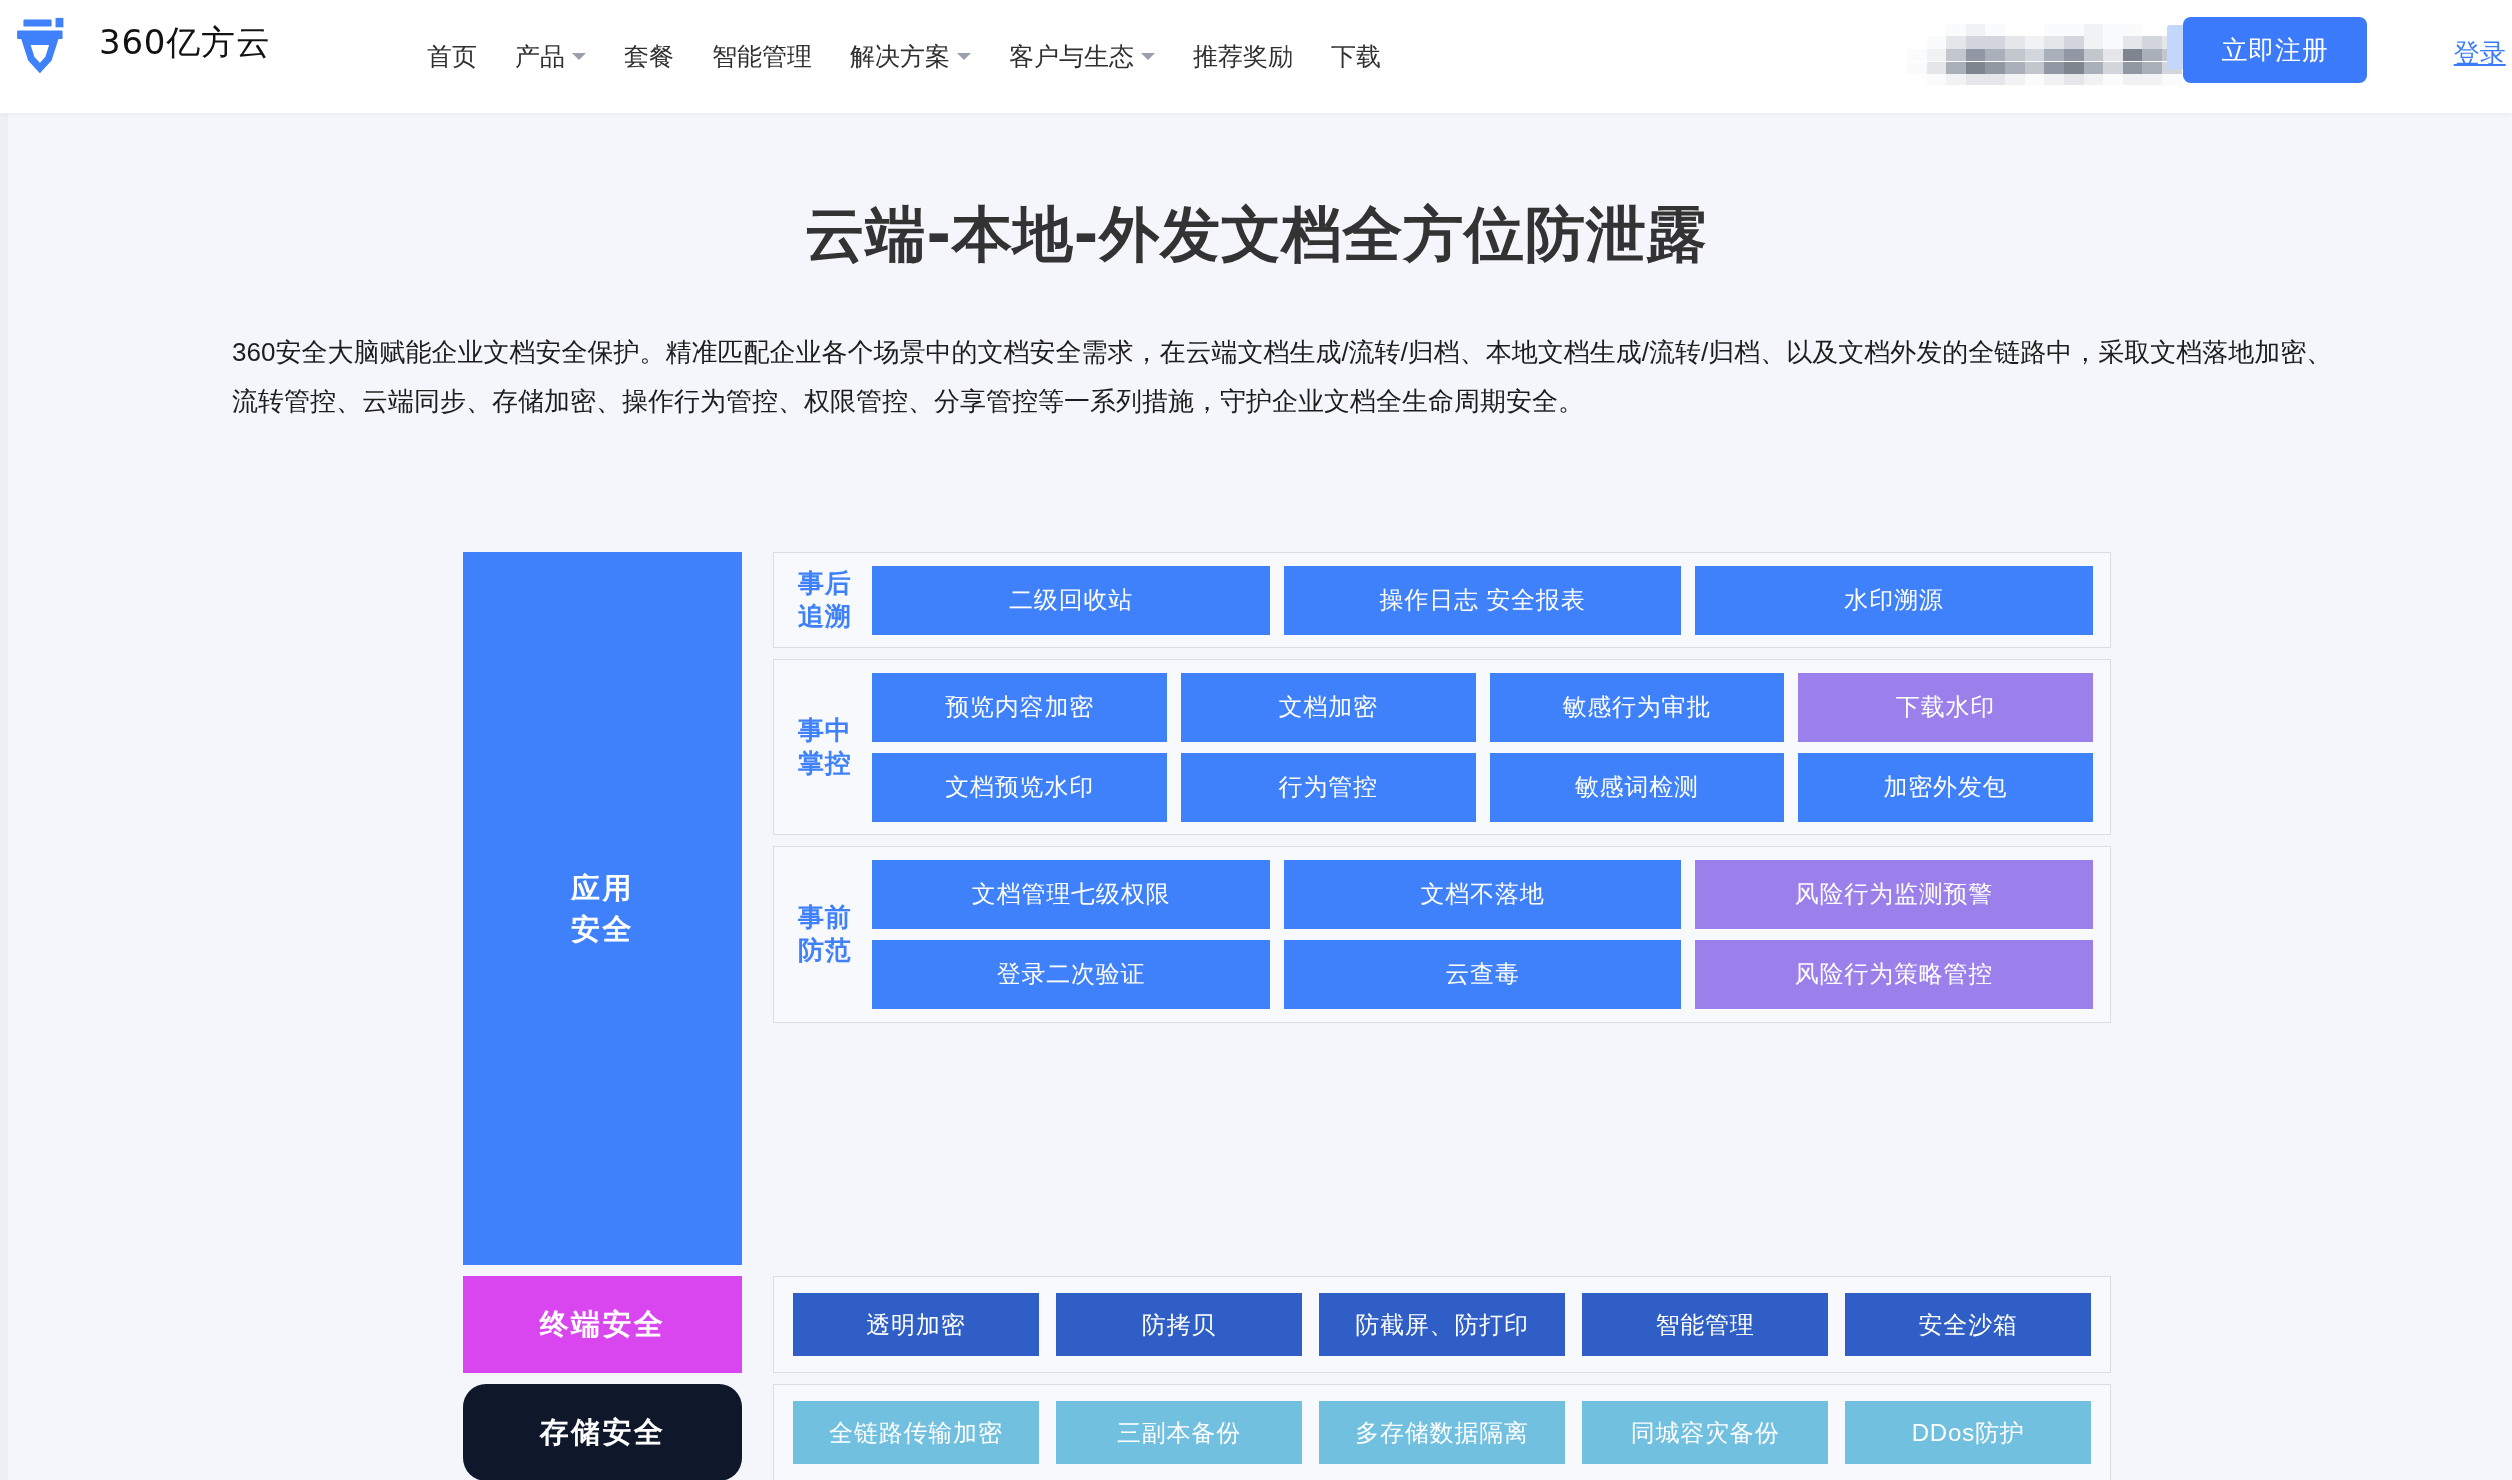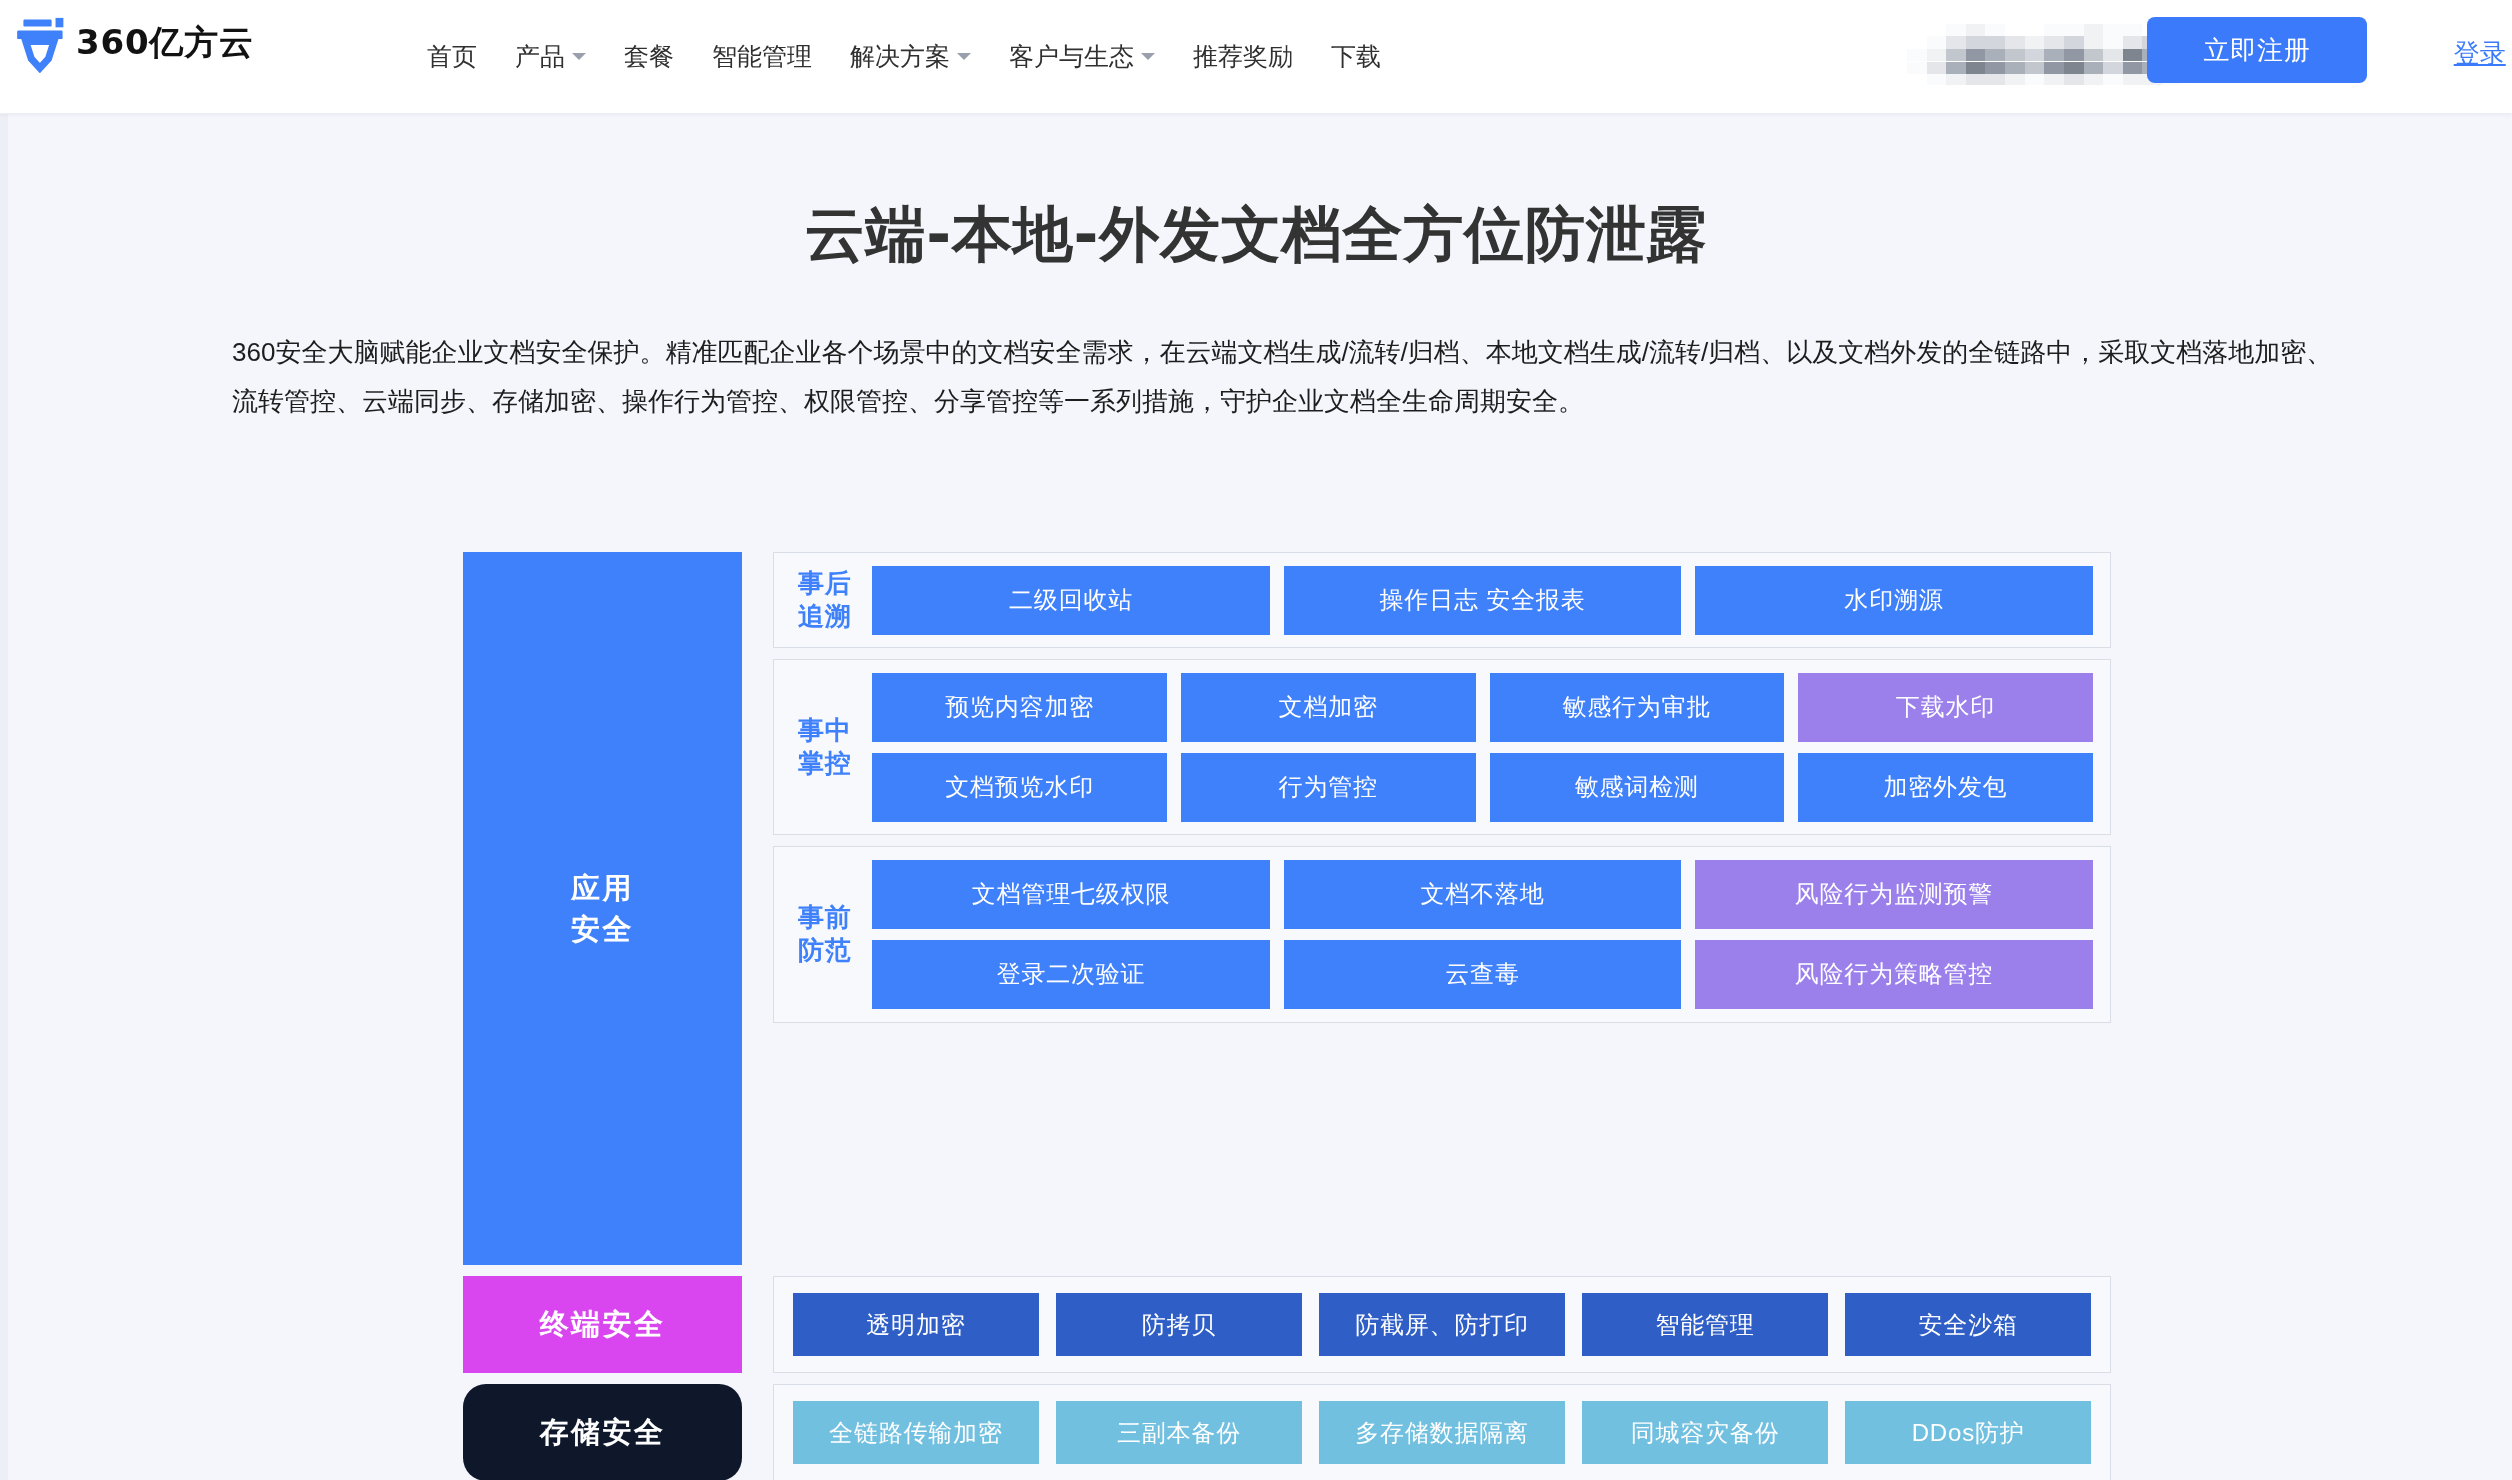--- a/index.html
+++ b/index.html
@@ -36,23 +36,23 @@
     z-index: 20;
   }
   .logo-wrap {
     position: absolute;
     left: 14px; top: 11px;
     display: flex; align-items: center;
     height: 63px;
   }
   .logo-mark { width: 58px; height: 60px; display:block; }
   .logo-text {
-    margin-left: 4px;
+    margin-left: 27px;
     font-size: 34px;
-    font-weight: 700;
+    font-weight: 400;
     color: #121212;
     letter-spacing: 0.8px;
     white-space: nowrap;
     font-family: "DejaVu Sans", sans-serif;
   }
 
   #mainnav {
     position: absolute;
     left: 408px; top: 0;
     height: 113px;
@@ -85,21 +85,21 @@
     right: 330px; top: 23.5px;
     width: 275px; height: 61px;
     overflow: hidden;
     border-radius: 2.4px;
   }
   #redacted .mz { position: absolute; }
 
   .register-btn {
     position: absolute;
     right: 145px; top: 17.3px;
-    width: 220px; height: 66px;
+    width: 184px; height: 66px;
     background: #3b7bfb;
     border: none;
     border-radius: 7.8px;
     color: #ffffff;
     font-size: 26px;
     font-family: "Liberation Sans", sans-serif;
     cursor: pointer;
     letter-spacing: 0.8px;
   }
   .register-ear {

